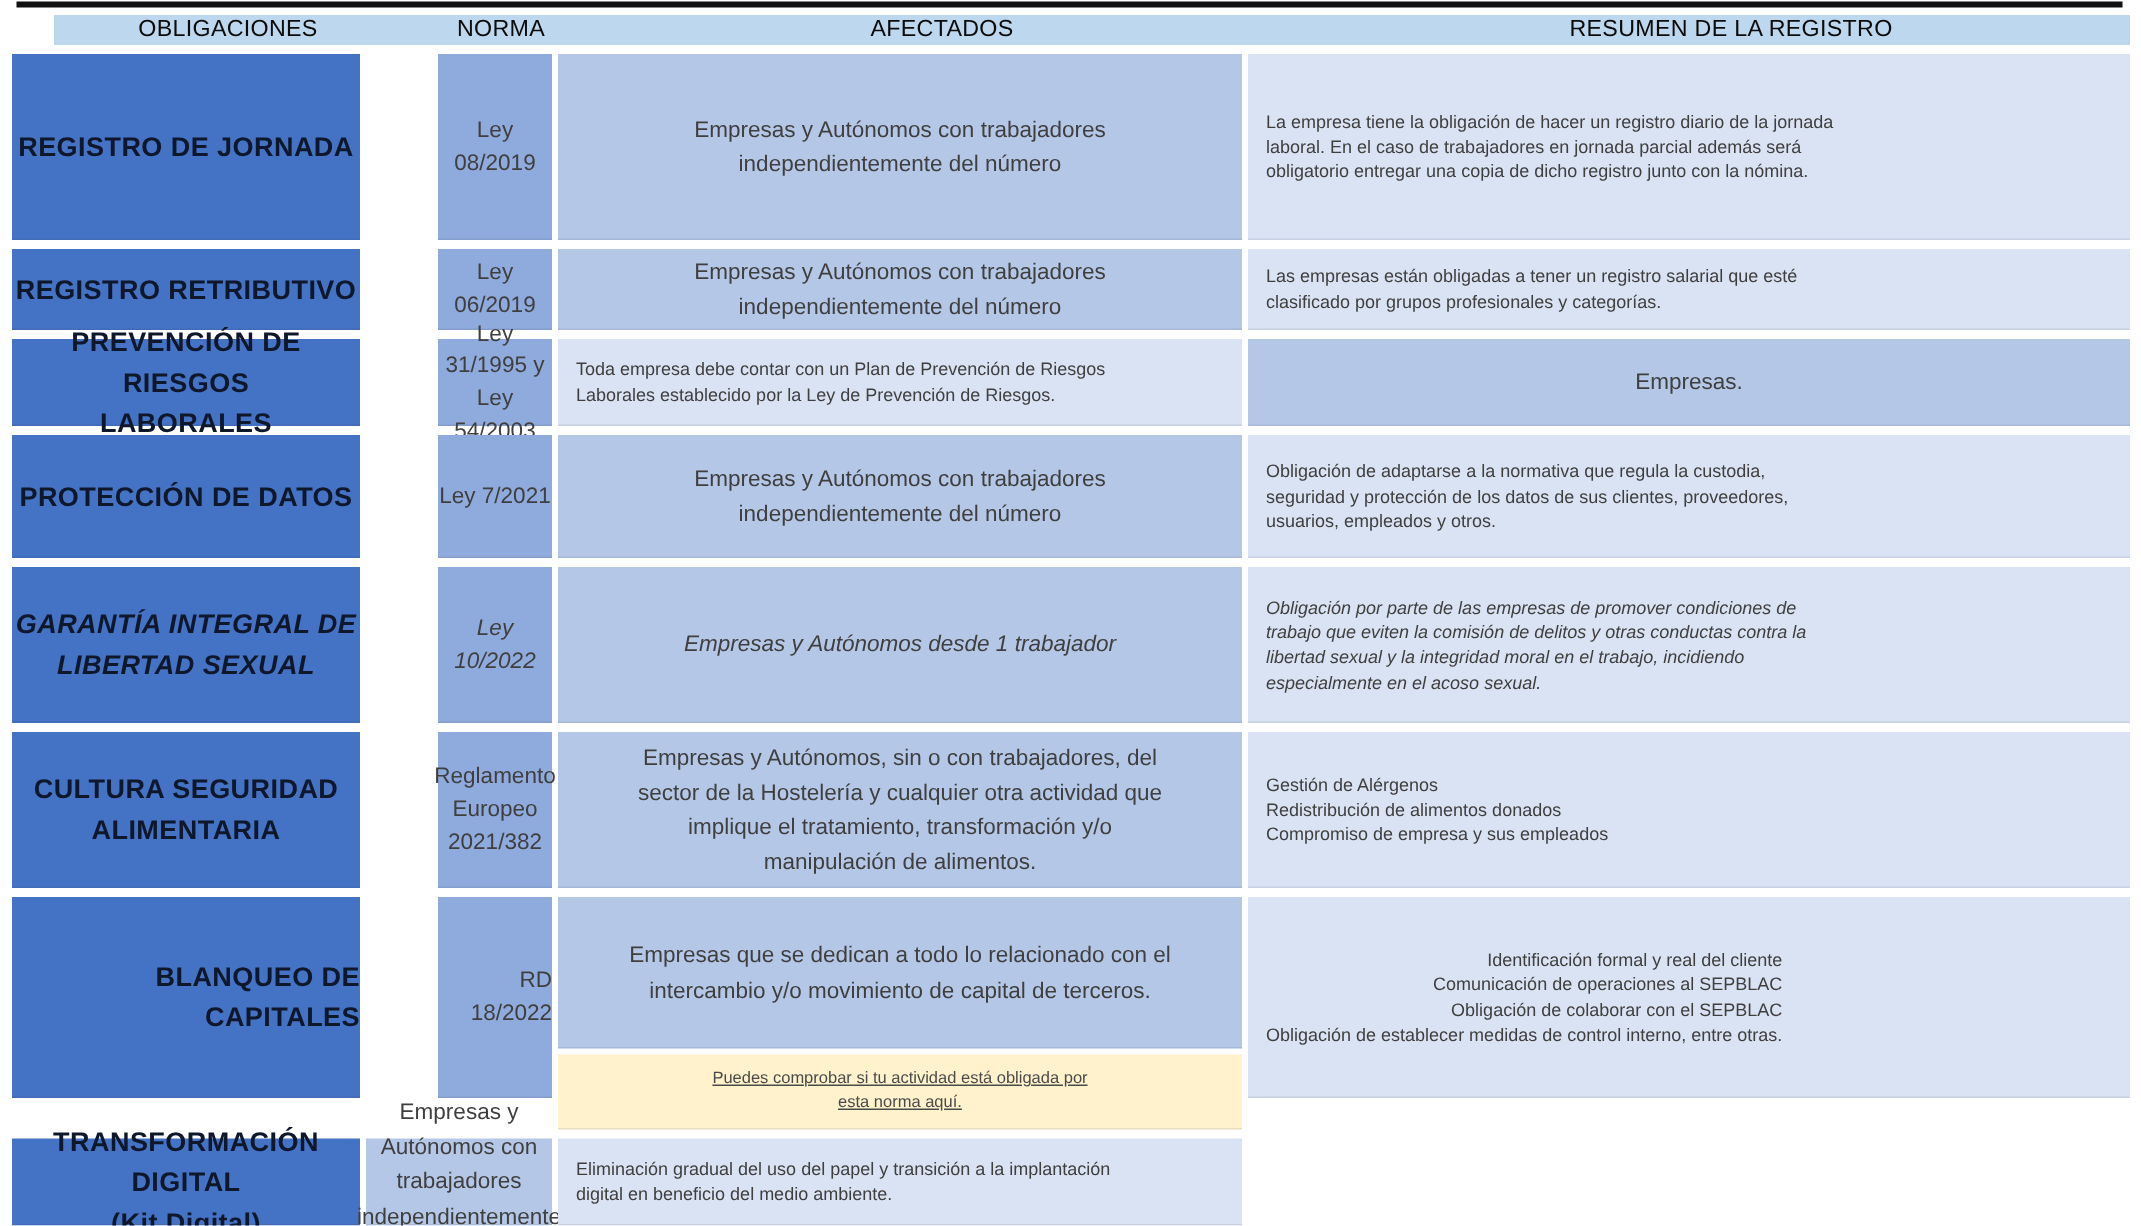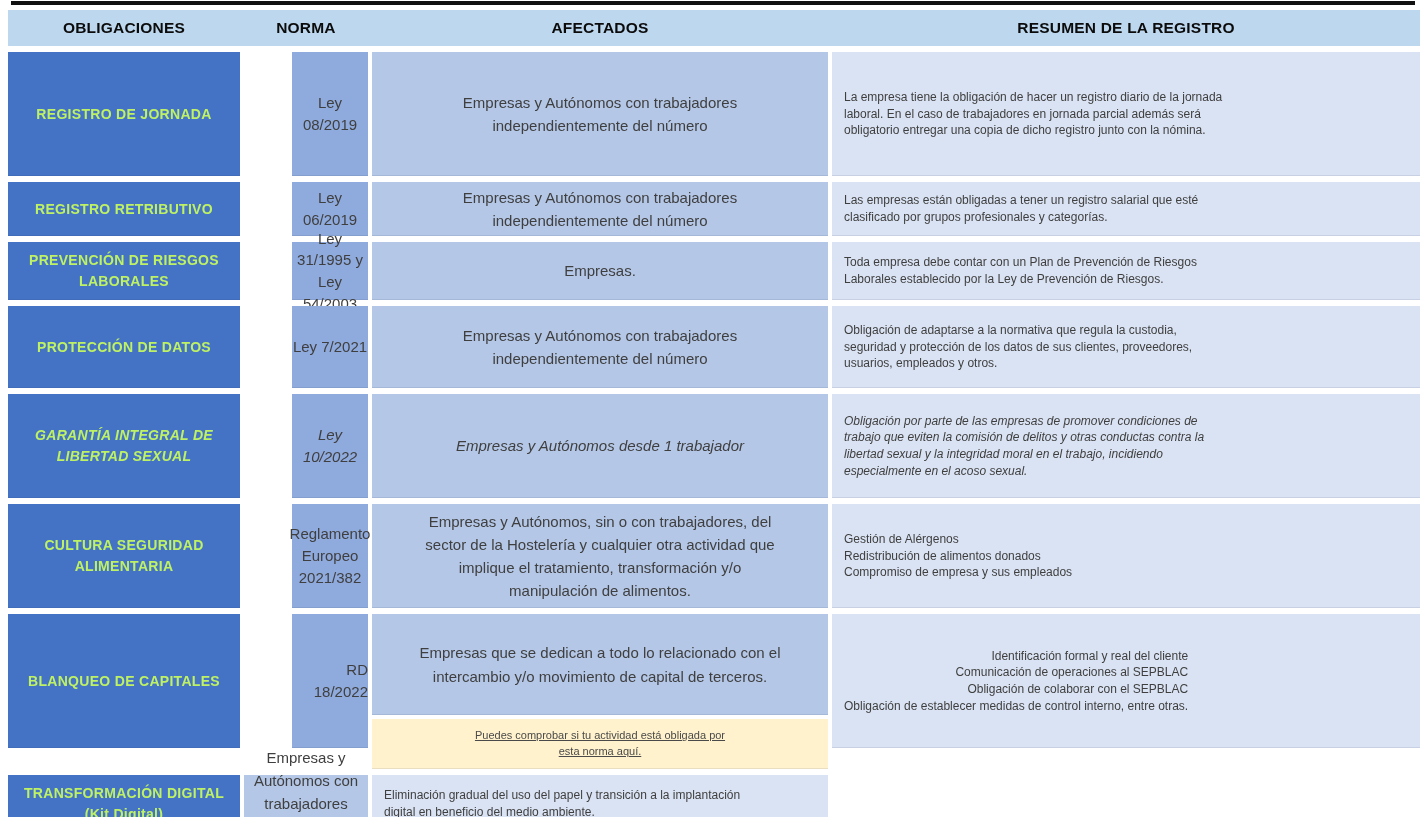--- a/index.html
+++ b/index.html
@@ -6,34 +6,34 @@
   body{
     width:1427px;height:817px;overflow:hidden;
     font-family:"Liberation Sans","DejaVu Sans",sans-serif;
     color:#3F3F3F;
   }
   .page{position:relative;width:1412px;padding:1px 7px 0 8px;}
   .topline{height:4px;background:#111111;margin:0 5px 0 3px;}
   .spacer{height:5px;}
   .grid{display:grid;grid-template-columns:232px 124px 456px 588px;column-gap:4px;}
   .header-band{
-    background:#BDD7EE;height:36px;align-items:center;
-    font-weight:bold;font-size:15.5px;color:#0b0b0b;letter-spacing:.2px;
+    background:#BDD7EE;height:20px;align-items:center;
+    font-weight:normal;font-size:15.5px;color:#0b0b0b;letter-spacing:.2px;margin-left:28px;
   }
   .hcell{text-align:center;}
   .rows{margin-top:6px;}
   .row{margin-bottom:6px;}
   .cell{
     display:flex;align-items:center;justify-content:center;
     text-align:center;white-space:pre-line;
     box-shadow:inset 0 -1px 0 rgba(40,60,90,.10);
   }
   .c1{
-    background:#4472C4;color:#bef264;font-weight:bold;
-    font-size:14px;letter-spacing:.3px;line-height:1.5;
+    background:#4472C4;color:#0f172a;font-weight:bold;
+    font-size:18px;letter-spacing:.3px;line-height:1.5;
   }
   .c2{background:#8FAADC;font-size:15px;line-height:1.45;margin-left:48px;}
   .c3{background:#B4C7E7;font-size:15px;line-height:1.55;}
   .c4{
     background:#DAE3F3;font-size:12px;line-height:1.38;
     justify-content:flex-start;text-align:left;
     padding:0 8px 0 12px;box-sizing:border-box;
   }
   
   .r1 .cell{height:124px;}
@@ -90,23 +90,23 @@
 independientemente del número</div>
       <div class="cell c4">Las empresas están obligadas a tener un registro salarial que esté
 clasificado por grupos profesionales y categorías.</div>
     </div>
 
     <div class="grid row r3">
       <div class="cell c1">PREVENCIÓN DE RIESGOS
 LABORALES</div>
       <div class="cell c2">Ley 31/1995 y
 Ley 54/2003</div>
-      <div class="cell c3">Empresas.</div>
       <div class="cell c4">Toda empresa debe contar con un Plan de Prevención de Riesgos
 Laborales establecido por la Ley de Prevención de Riesgos.</div>
+      <div class="cell c3">Empresas.</div>
     </div>
 
     <div class="grid row r4">
       <div class="cell c1">PROTECCIÓN DE DATOS</div>
       <div class="cell c2">Ley 7/2021</div>
       <div class="cell c3">Empresas y Autónomos con trabajadores
 independientemente del número</div>
       <div class="cell c4">Obligación de adaptarse a la normativa que regula la custodia,
 seguridad y protección de los datos de sus clientes, proveedores,
 usuarios, empleados y otros.</div>

